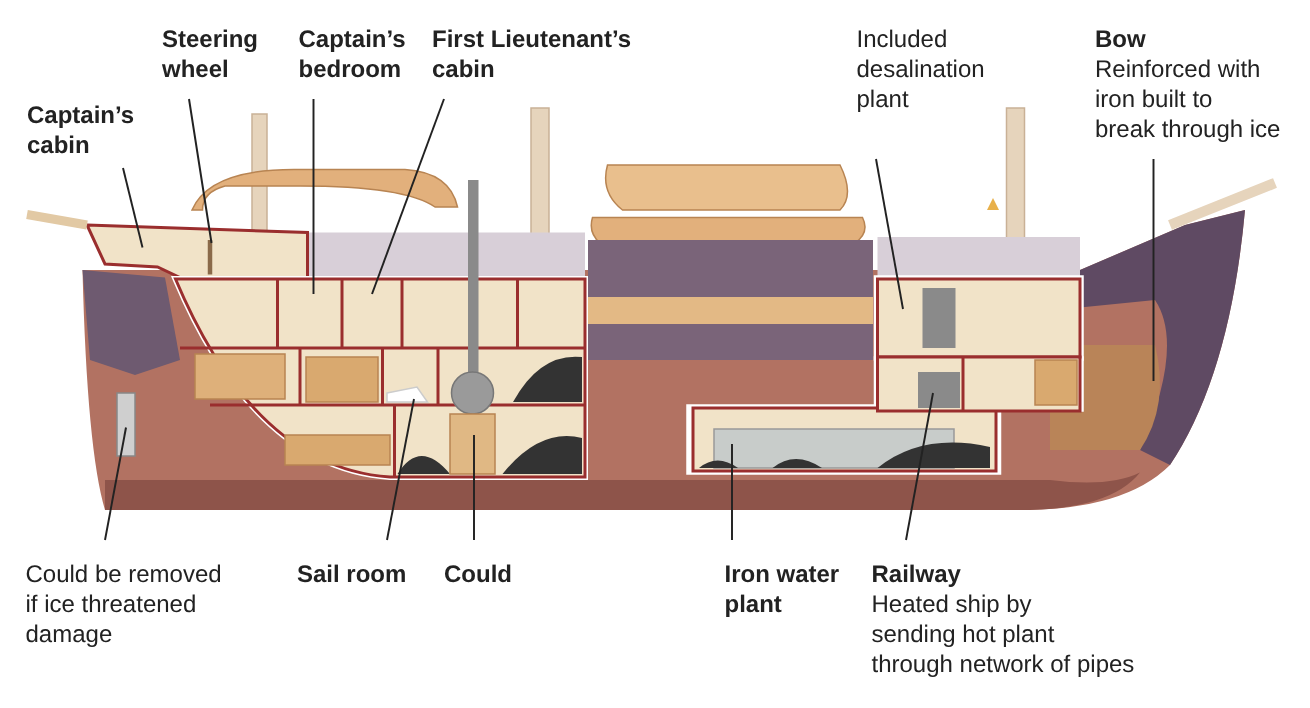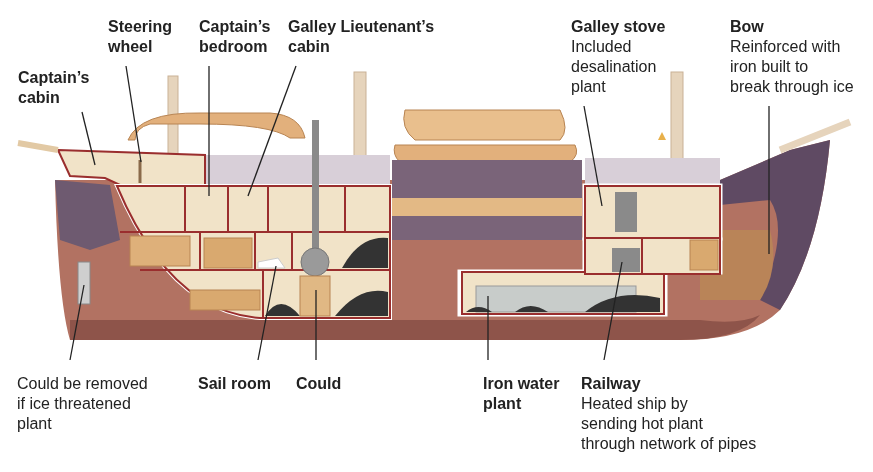--- a/index.html
+++ b/index.html
@@ -111,39 +111,38 @@
 </div>
 <div class="label" style="left:108px; top:17px;">
   <span class="title">Steering
 wheel</span>
 </div>
 <div class="label" style="left:199px; top:17px;">
   <span class="title">Captain’s
 bedroom</span>
 </div>
 <div class="label" style="left:288px; top:17px;">
-  <span class="title">Galley Lieutenant’s
+  <span class="title">First Lieutenant’s
 cabin</span>
 </div>
 <div class="label" style="left:571px; top:17px;">
-  <span class="title">Galley stove</span>
   <span class="desc">Included
 desalination
 plant</span>
 </div>
 <div class="label" style="left:730px; top:17px;">
   <span class="title">Bow</span>
   <span class="desc">Reinforced with
 iron built to
 break through ice</span>
 </div>
 <div class="label" style="left:17px; top:374px;">
   <span class="desc">Could be removed
 if ice threatened
-plant</span>
+damage</span>
 </div>
 <div class="label" style="left:198px; top:374px;">
   <span class="title">Sail room</span>
 </div>
 <div class="label" style="left:296px; top:374px;">
   <span class="title">Could</span>
 </div>
 <div class="label" style="left:483px; top:374px;">
   <span class="title">Iron water
 plant</span>

